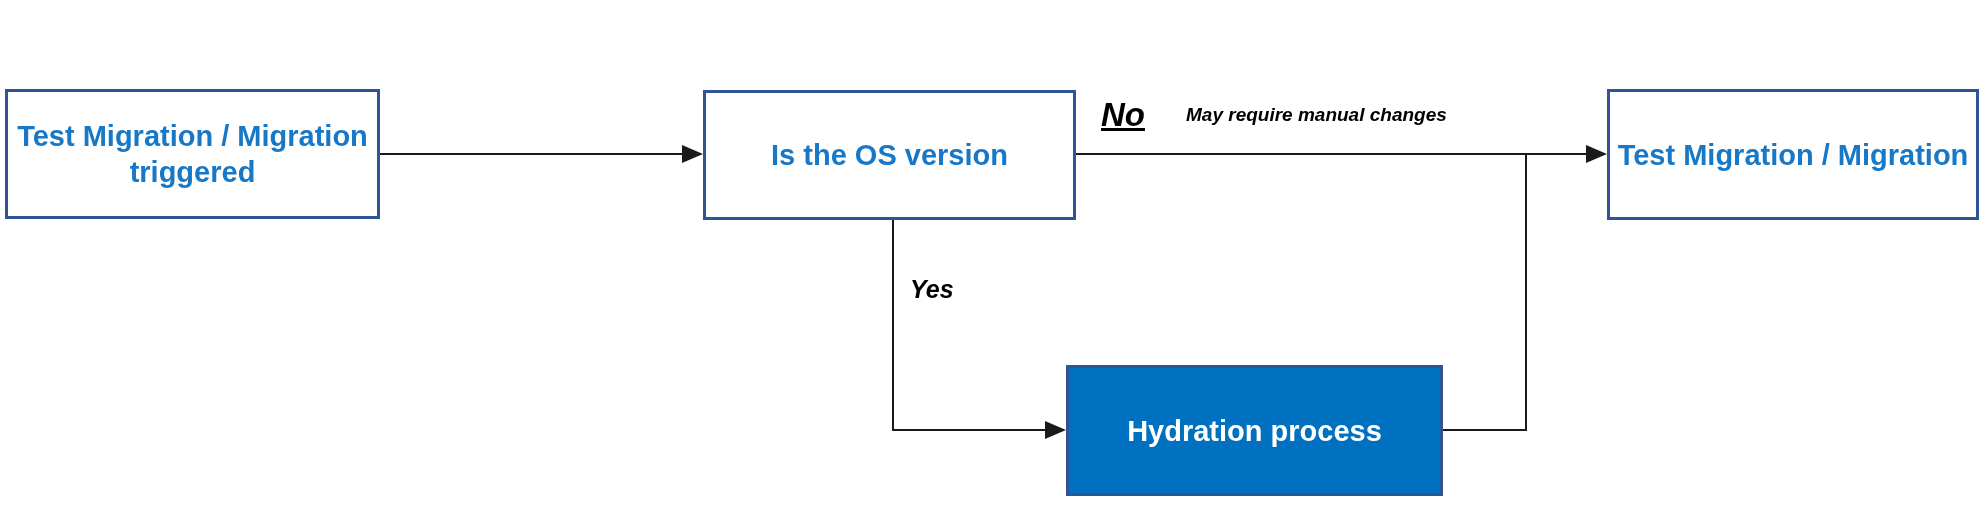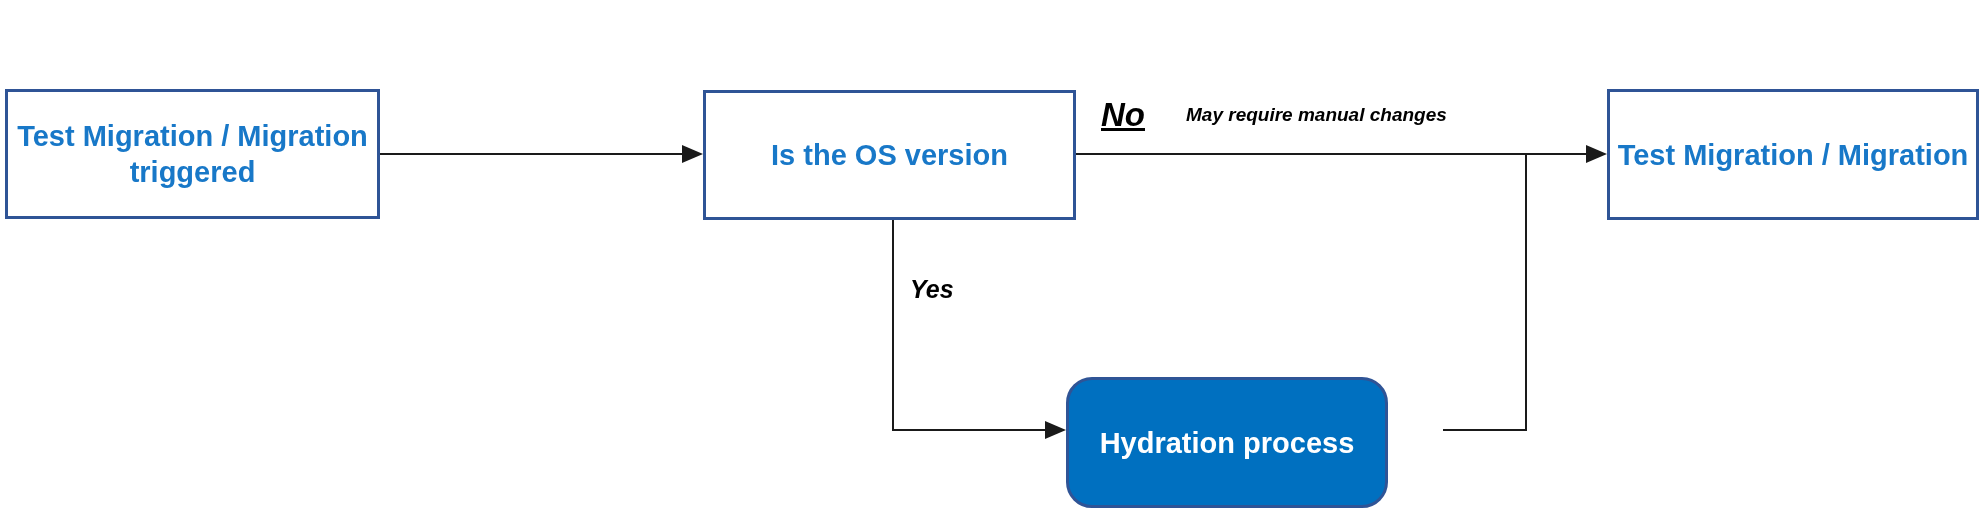--- a/index.html
+++ b/index.html
@@ -30,25 +30,24 @@
     border:3px solid var(--color-node-border);
     background:var(--color-node-fill);
     color:var(--color-node-text);
     font-weight:bold;
     font-size:29px;line-height:36px;
   }
   .node--start{left:5px;top:89px;width:375px;height:130px;}
   .node--decision{left:703px;top:90px;width:373px;height:130px;}
   .node--complete{left:1607px;top:89px;width:372px;height:131px;}
   .node--hydration{
-    left:1066px;top:377px;width:322px;height:131px;
+    left:1066px;top:365px;width:377px;height:131px;
     background:var(--color-hydration-fill);
     border-color:var(--color-hydration-border);
     color:var(--color-hydration-text);
-    border-radius:26px;
   }
   .line{position:absolute;background:var(--color-connector);}
   .line--h{height:2px;}
   .line--v{width:2px;}
   .line--start-to-decision{left:380px;top:153px;width:304px;}
   .line--decision-to-complete{left:1076px;top:153px;width:512px;}
   .line--yes-vertical{left:892px;top:220px;height:211px;}
   .line--yes-horizontal{left:892px;top:429px;width:155px;}
   .line--hydration-out{left:1443px;top:429px;width:84px;}
   .line--hydration-up{left:1525px;top:155px;height:276px;}

